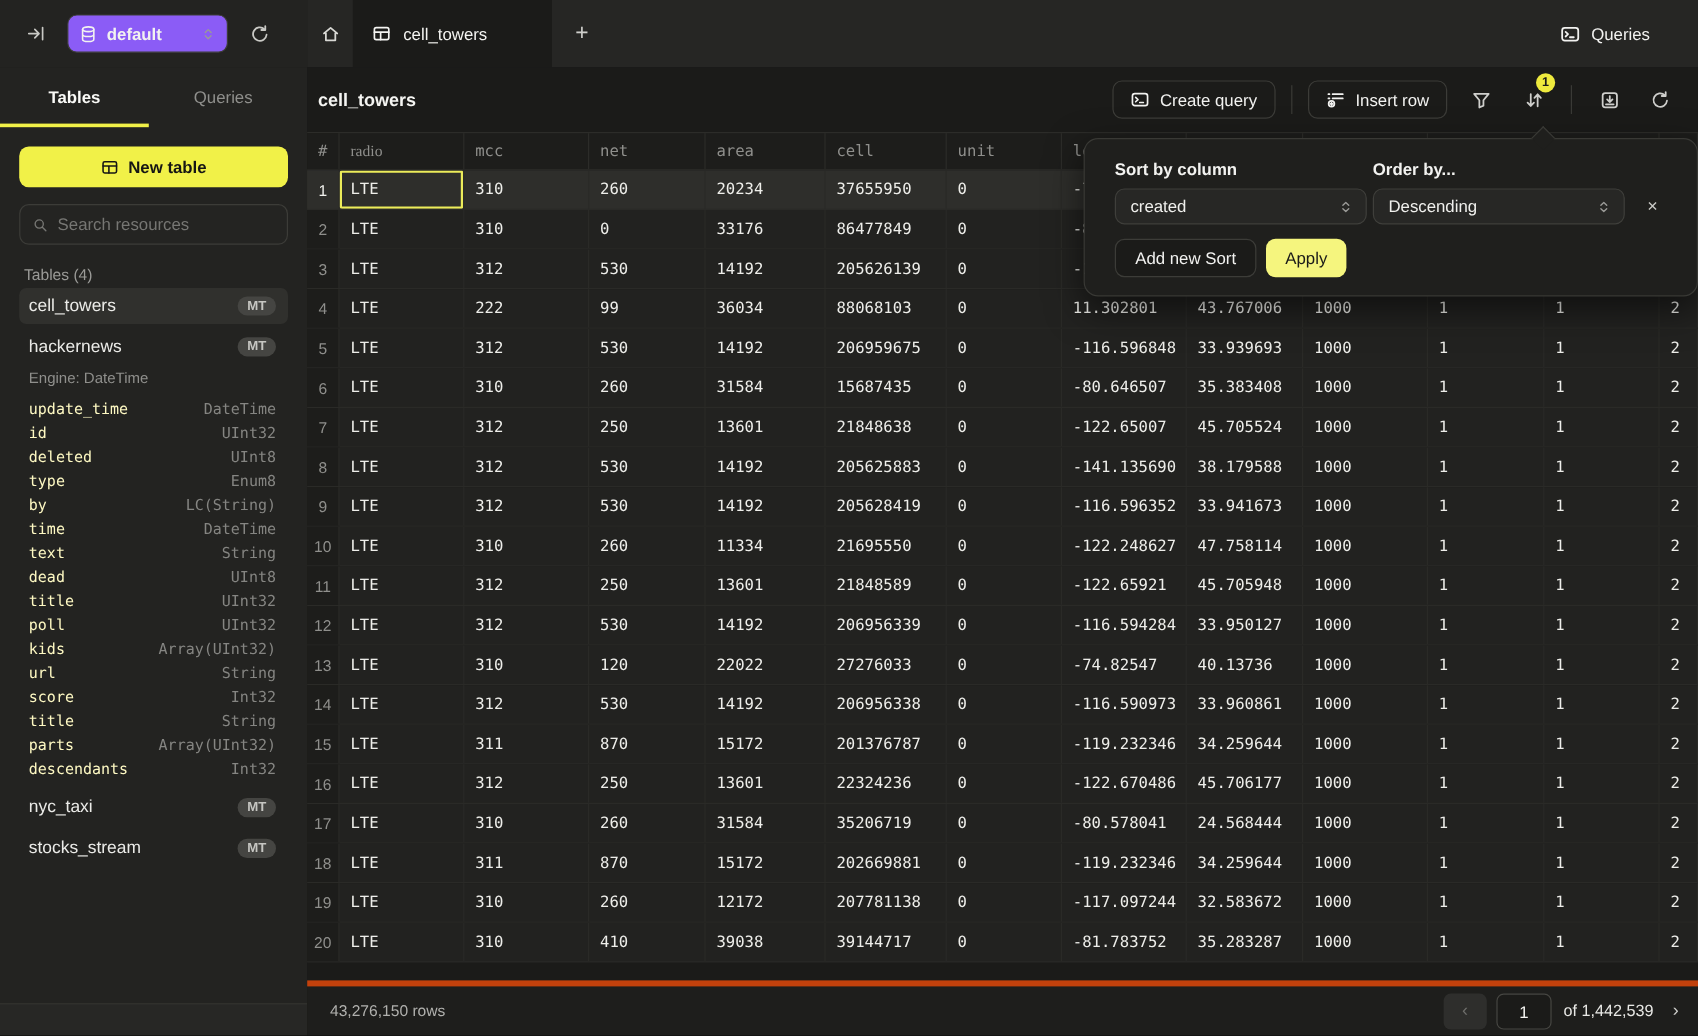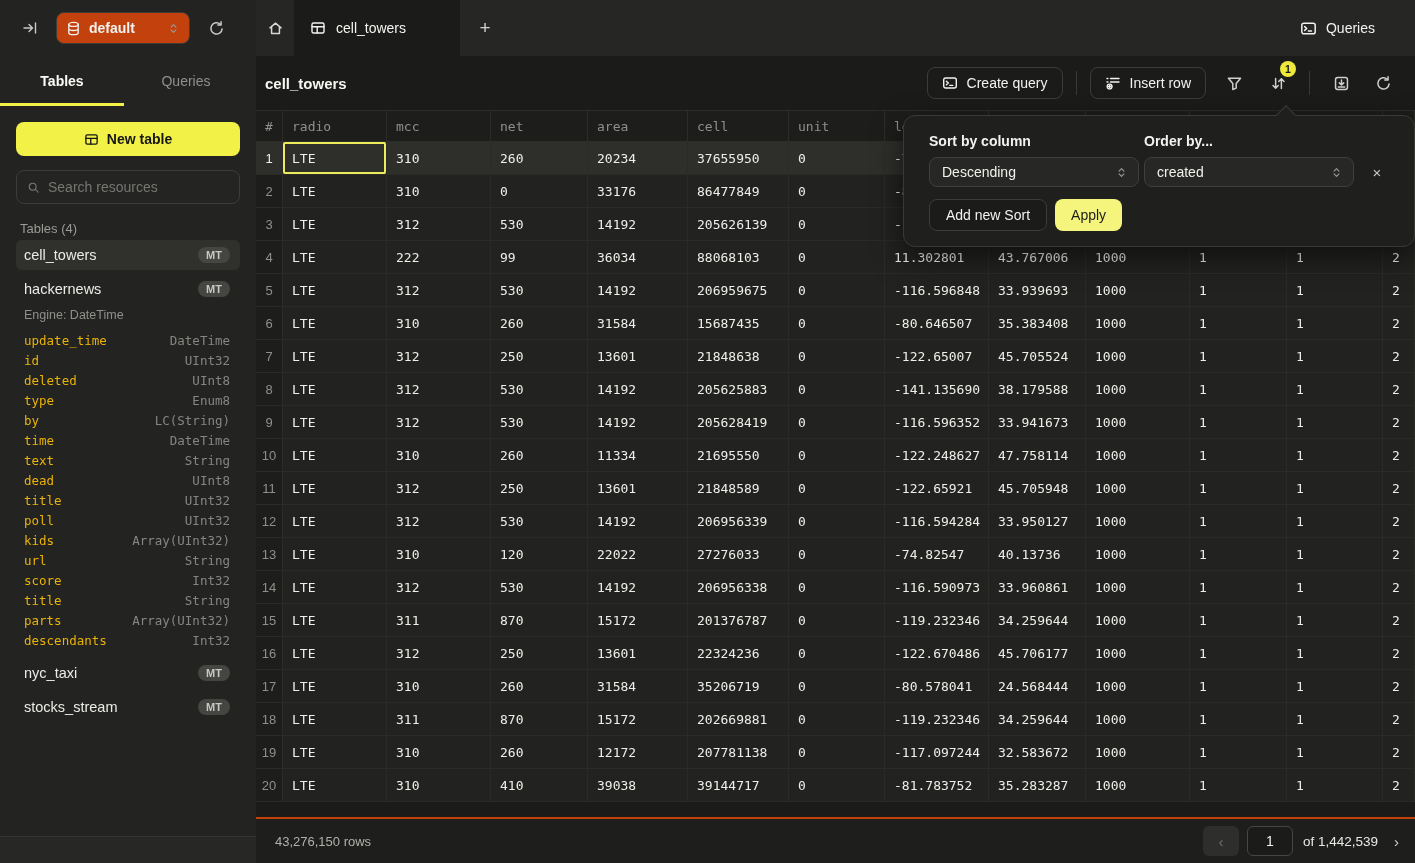--- a/index.html
+++ b/index.html
@@ -10,21 +10,21 @@
     font-family:"Liberation Sans", sans-serif; font-size:14px;
   }
   svg { display:block; }
   .ico { stroke:currentColor; fill:none; stroke-width:1.4; stroke-linecap:round; stroke-linejoin:round; }
 
   
   .topbar { height:56px; display:flex; }
   .sidebar-header { width:256px; background:#232321; display:flex; align-items:center; padding:0 16px; gap:12px; }
   .icon-ghost { width:28px; height:28px; display:flex; align-items:center; justify-content:center; color:#c9c9c5; cursor:pointer; }
   .db-select { height:32px; flex:1; max-width:134px; border:1px solid #3c3c38; border-radius:8px;
-    display:flex; align-items:center; gap:8px; padding:0 9px; color:#f2f2f0; font-weight:600; font-size:14px; cursor:pointer; background:#c2410c; }
+    display:flex; align-items:center; gap:8px; padding:0 9px; color:#f2f2f0; font-weight:600; font-size:14px; cursor:pointer; background:#8b5cf6; }
   .db-select .updown { margin-left:auto; color:#9a9a97; }
   .tabstrip { flex:1; background:#262624; display:flex; align-items:stretch; }
   .home-btn { width:38px; display:flex; align-items:center; justify-content:center; color:#d8d8d4; cursor:pointer; }
   .tab-active { width:166px; background:#1b1b19; display:flex; align-items:center; gap:10px; padding:0 16px; color:#f4f4f1; font-weight:500; cursor:pointer; }
   .plus-btn { width:50px; display:flex; align-items:center; justify-content:center; color:#cfcfcc; font-size:19px; cursor:pointer; }
   .topbar-spacer { flex:1; }
   .queries-top-btn { display:flex; align-items:center; gap:9px; padding:0 40px 0 16px; color:#f2f2f0; font-weight:500; cursor:pointer; }
 
   
   .body { display:flex; height:807px; }
@@ -45,21 +45,21 @@
   .search-box input::placeholder { color:#767673; }
   .section-label { margin:17px 4px 4px 4px; color:#9a9a97; font-size:13px; }
   .tbl-item { height:30px; margin-top:4px; display:flex; align-items:center; justify-content:space-between;
     padding:0 10px 0 8px; border-radius:6px; color:#ebebе8; color:#ebebe8; font-size:14.5px; cursor:pointer; }
   .tbl-item.selected { background:#30302d; }
   .mt-badge { background:#454542; color:#c6c6c2; font-size:11px; font-weight:600; border-radius:9px; padding:2px 8px; }
   .engine-label { margin:4px 0 8px 8px; color:#8f8f8c; font-size:12.5px; }
   .cols-list { margin-bottom:8px; }
   .col-row { height:20px; display:flex; align-items:center; justify-content:space-between; padding:0 10px 0 8px;
     font-family:"DejaVu Sans Mono", monospace; font-size:12.5px; }
-  .col-name { color:#eab308; }
+  .col-name { color:#fef9c3; }
   .col-type { color:#858582; }
   .tbl-item.spaced { margin-top:8px; }
   .sidebar-footer { height:27px; flex:none; border-top:1px solid #333330; background:#272725; }
 
   
   .main { flex:1; display:flex; flex-direction:column; position:relative; background:#1b1b19; min-width:0; }
   .toolbar { height:54px; flex:none; display:flex; align-items:center; padding:0 14px 0 9px; }
   .main-title { font-size:15px; font-weight:700; color:#f5f5f2; }
   .toolbar-spacer { flex:1; }
   .btn-outline { height:32px; border:1px solid #3c3c38; background:transparent; border-radius:8px;
@@ -78,21 +78,21 @@
   .g-row { display:flex; height:33px; align-items:stretch; background:#222220; border-bottom:1px solid #2a2a27;
     font-family:"DejaVu Sans Mono", monospace; font-size:13px; color:#eeeeea; }
   .g-cellnum { width:27px; flex:none; display:flex; align-items:center; justify-content:center;
     background:#1d1d1b; color:#8f8f8c; border-right:1px solid #2c2c29; font-family:"Liberation Sans", sans-serif; font-size:13px; }
   .g-cell { display:flex; align-items:center; padding-left:9px; border-right:1px solid #2a2a27; overflow:hidden; white-space:nowrap; cursor:default; }
   .g-row.selected { background:#2e2e2b; }
   .g-row.selected .g-cellnum { background:#2e2e2b; color:#f0f0ed; }
   .g-cell.outlined { box-shadow:inset 0 0 0 2px #ecec5a; border-radius:2px; }
 
   
-  .footer { position:absolute; left:0; right:0; bottom:0; height:46px; border-top:2px solid #c2410c;
+  .footer { position:absolute; left:0; right:0; bottom:0; height:46px; border-top:5px solid #c2410c;
     background:#1e1e1c; display:flex; align-items:center; padding:0 16px 0 19px; }
   .rows-count { color:#b0b0ad; font-size:13px; }
   .footer-spacer { flex:1; }
   .page-prev { width:36px; height:30px; background:#2e2e2c; border:none; border-radius:6px; color:#6f6f6c;
     font-size:15px; display:flex; align-items:center; justify-content:center; cursor:pointer; }
   .page-input { width:46px; height:30px; margin:0 10px 0 8px; background:#1b1b19; border:1px solid #464642;
     border-radius:6px; color:#f5f5f2; text-align:center; font-size:14px; font-family:inherit; }
   .page-total { color:#e8e8e5; font-size:13.5px; }
   .page-next { margin-left:16px; color:#d0d0cd; font-size:15px; background:none; border:none; cursor:pointer; }
 
@@ -336,21 +336,21 @@
           <svg class="ico" width="17" height="17" viewBox="0 0 16 16">
               <path d="M13.3 8.4A5.3 5.3 0 1 1 11.6 4"></path>
               <path d="M12.3 1.6v3.1h-3.1"></path>
             </svg>
         </div>
       </div>
 
       <div class="grid">
         <div class="g-header">
             <div class="g-hcell g-num" style="width: 27px; flex: 0 0 auto;">#</div>
-            <div class="g-hcell" style="width: 104px; flex: 0 0 auto;">radio</div>
+            <div class="g-hcell" style="width: 104px; flex: 0 0 auto; font-family: Liberation Serif, serif;">radio</div>
             <div class="g-hcell" style="width: 104px; flex: 0 0 auto;">mcc</div>
             <div class="g-hcell" style="width: 97px; flex: 0 0 auto;">net</div>
             <div class="g-hcell" style="width: 100px; flex: 0 0 auto;">area</div>
             <div class="g-hcell" style="width: 101px; flex: 0 0 auto;">cell</div>
             <div class="g-hcell" style="width: 96px; flex: 0 0 auto;">unit</div>
             <div class="g-hcell" style="width: 104px; flex: 0 0 auto;">lon</div>
             <div class="g-hcell" style="width: 97px; flex: 0 0 auto;"></div>
             <div class="g-hcell" style="width: 104px; flex: 0 0 auto;"></div>
             <div class="g-hcell" style="width: 97px; flex: 0 0 auto;"></div>
             <div class="g-hcell" style="width: 96px; flex: 0 0 auto;"></div>
@@ -676,27 +676,27 @@
   </div>
 
   <div class="sort-popup">
     <div class="popup-caret"></div>
     <div class="popup-labels">
       <div class="popup-label">Sort by column</div>
       <div class="popup-label">Order by...</div>
     </div>
     <div class="popup-selects">
       <div class="popup-select">
-        <span>Descending</span>
+        <span>created</span>
         <svg class="ico updown" width="13" height="13" viewBox="0 0 16 16">
             <path d="M5 6.3 8 3.3l3 3M5 9.7l3 3 3-3"></path>
           </svg>
       </div>
       <div class="popup-select">
-        <span>created</span>
+        <span>Descending</span>
         <svg class="ico updown" width="13" height="13" viewBox="0 0 16 16">
             <path d="M5 6.3 8 3.3l3 3M5 9.7l3 3 3-3"></path>
           </svg>
       </div>
       <button class="popup-close">
         <span>×</span>
       </button>
     </div>
     <div class="popup-actions">
       <button class="add-sort-btn">Add new Sort</button>

